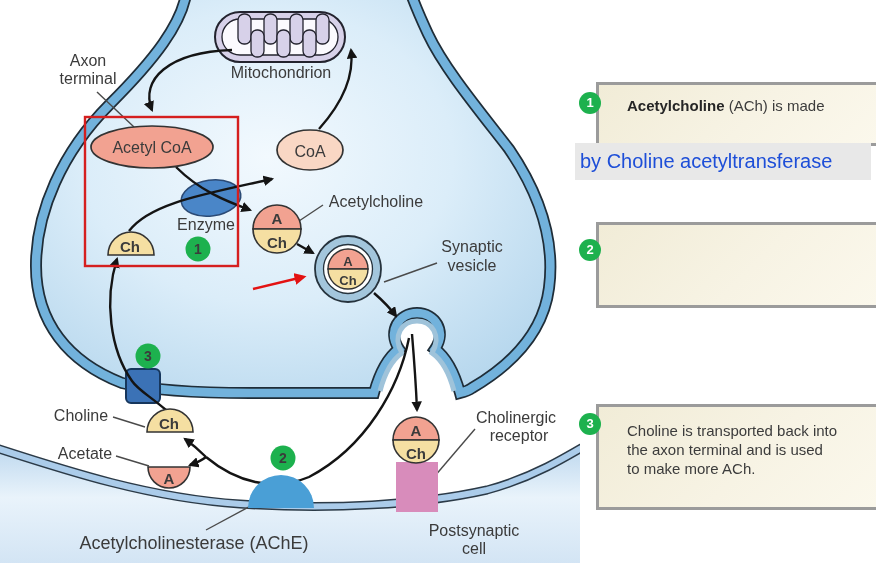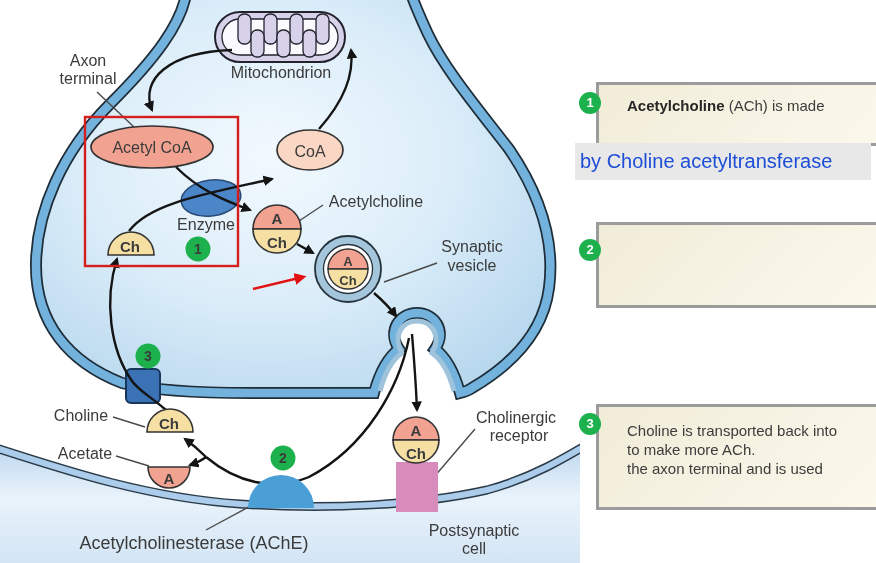--- a/index.html
+++ b/index.html
@@ -190,18 +190,18 @@
   <div class="badge" id="badge1">1</div>
 
   <div class="graybar">by Choline acetyltransferase</div>
 
   <div class="note" id="note2">
   </div>
   <div class="badge" id="badge2">2</div>
 
   <div class="note" id="note3">
     <div class="ln">Choline is transported back into</div>
+    <div class="ln">the axon terminal and is used</div>
     <div class="ln">to make more ACh.</div>
-    <div class="ln">the axon terminal and is used</div>
   </div>
   <div class="badge" id="badge3">3</div>
 
 </div>
 
 </body></html>

